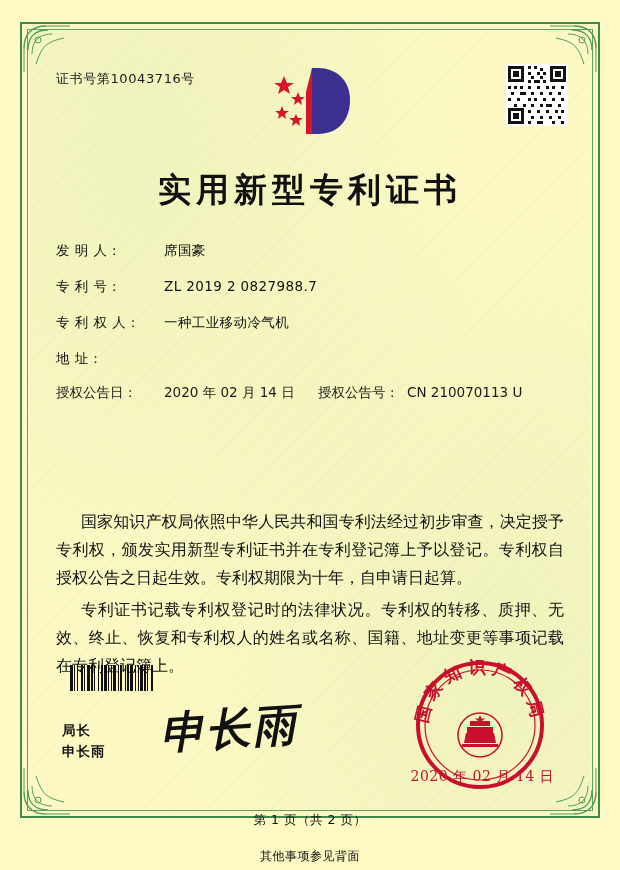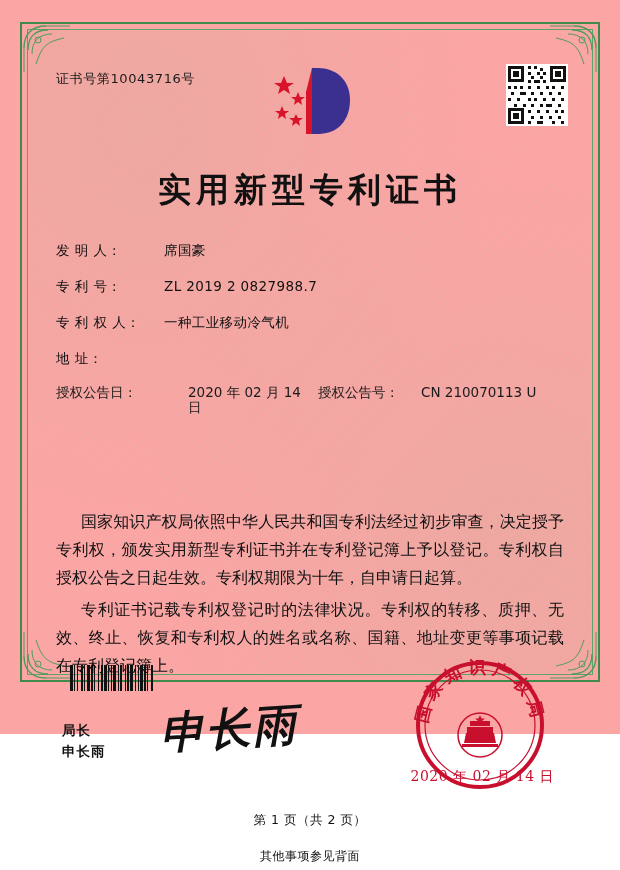--- a/index.html
+++ b/index.html
@@ -11,22 +11,22 @@
     height: 870px;
     background: #ffffff;
     font-family: "DejaVu Sans", "Liberation Sans", sans-serif;
     color: #1a1a1a;
     overflow: hidden;
   }
 
   .page {
     position: relative;
     width: 620px;
-    height: 734px;
-    background: #fca5a5;
+    height: 870px;
+    background: #fef9c3;
     box-sizing: border-box;
   }
 
   
   .border-outer {
     position: absolute;
     left: 20px;
     top: 22px;
     right: 20px;
     bottom: 52px;
@@ -135,28 +135,28 @@
 
   .row-two {
     display: flex;
     align-items: baseline;
     margin-bottom: 18px;
   }
   .row-two .seg {
     display: flex;
     align-items: baseline;
   }
-  .row-two .seg.first { width: 262px; flex: 0 0 262px; gap: 24px; }
+  .row-two .seg.first { width: 262px; flex: 0 0 262px; }
   .row-two .seg .label2 {
     width: 108px;
     flex: 0 0 108px;
     white-space: nowrap;
   }
   .row-two .seg .label3 {
-    margin-right: 22px;
+    margin-right: 8px;
     white-space: nowrap;
   }
 
   
   .paras {
     position: absolute;
     left: 56px;
     right: 56px;
     top: 508px;
     font-size: 16px;

